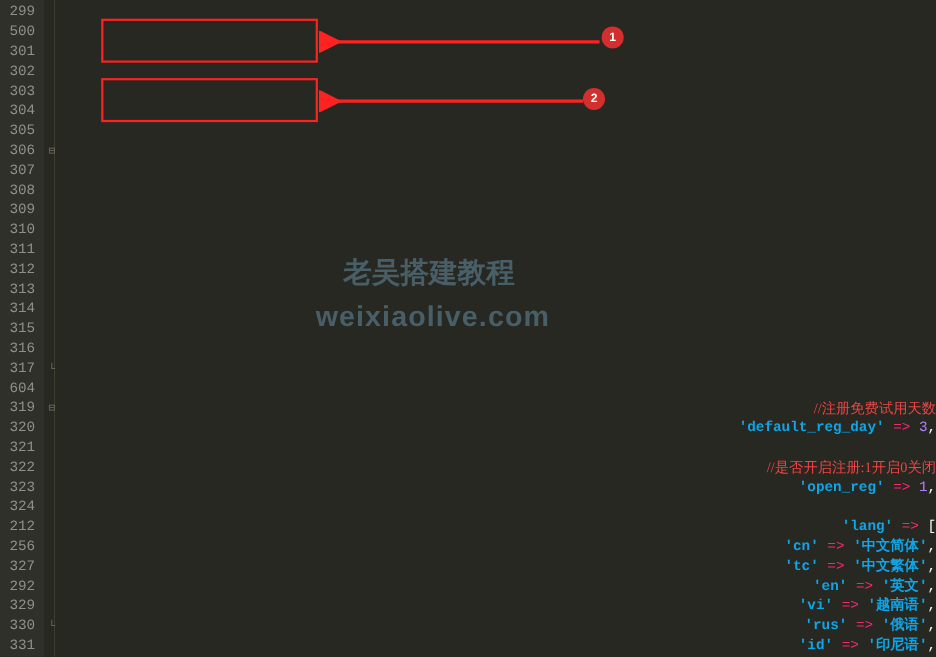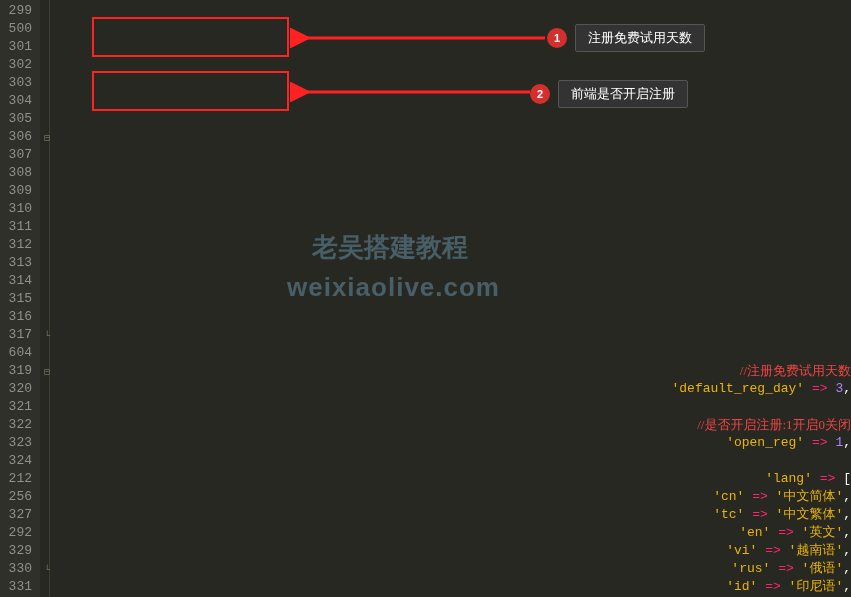--- a/index.html
+++ b/index.html
@@ -49,21 +49,21 @@
   }
   .code {
     padding: 2px 0 2px 6px;
     line-height: 18px;
     white-space: pre;
     position: relative;
     flex: 1;
   }
   .line { height: 18px; text-align: right; }
   .c-comment { color: #ef4444; font-family: Liberation Serif, serif; }
-  .c-string  { color: #eab308; }
+  .c-string  { color: #0ea5e9; font-weight: bold; }
   .c-op      { color: #f92672; }
   .c-num     { color: #ae81ff; }
   .c-punc    { color: #f8f8f2; }
 
   .highlight-box {
     position: absolute;
     border: 2px solid #ff2222;
     background: rgba(0,0,0,0);
     pointer-events: none;
   }
@@ -176,25 +176,23 @@
           <marker id="ah2" markerWidth="10" markerHeight="10" refX="2" refY="5" orient="auto">
         <path d="M10,0 L0,5 L10,10 z" fill="#ff2222"></path>
           </marker>
         </defs>
       <line x1="240" y1="10" x2="15" y2="10" stroke="#ff2222" stroke-width="3" marker-end="url(#ah2)"></line>
     </svg>
 
     
     <div class="annotation" style="left:485px; top:24px;">
       <div class="badge"><span>1</span></div>
-      <div class="label"><span>注册免费试用天数</span></div>
     </div>
     <div class="annotation" style="left:468px; top:80px;">
       <div class="badge"><span>2</span></div>
-      <div class="label"><span>前端是否开启注册</span></div>
     </div>
 
     
     <div class="watermark" style="left:225px; top:278px; font-size:26px; letter-spacing:1px;">weixiaolive.com</div>
     <div class="watermark" style="left:250px; top:238px; font-size:26px;">老吴搭建教程</div>
 
   <div class="line">&nbsp;</div><div class="line"><span class="c-punc">    </span><span class="c-comment">//注册免费试用天数</span></div><div class="line"><span class="c-punc">    </span><span class="c-string">'default_reg_day'</span><span class="c-punc"> </span><span class="c-op">=&gt;</span><span class="c-punc"> </span><span class="c-num">3</span><span class="c-punc">,</span></div><div class="line">&nbsp;</div><div class="line"><span class="c-punc">    </span><span class="c-comment">//是否开启注册:1开启0关闭</span></div><div class="line"><span class="c-punc">    </span><span class="c-string">'open_reg'</span><span class="c-punc"> </span><span class="c-op">=&gt;</span><span class="c-punc"> </span><span class="c-num">1</span><span class="c-punc">,</span></div><div class="line">&nbsp;</div><div class="line"><span class="c-punc">    </span><span class="c-string">'lang'</span><span class="c-punc"> </span><span class="c-op">=&gt;</span><span class="c-punc"> [</span></div><div class="line"><span class="c-punc">        </span><span class="c-string">'cn'</span><span class="c-punc"> </span><span class="c-op">=&gt;</span><span class="c-punc"> </span><span class="c-string">'中文简体'</span><span class="c-punc">,</span></div><div class="line"><span class="c-punc">        </span><span class="c-string">'tc'</span><span class="c-punc"> </span><span class="c-op">=&gt;</span><span class="c-punc"> </span><span class="c-string">'中文繁体'</span><span class="c-punc">,</span></div><div class="line"><span class="c-punc">        </span><span class="c-string">'en'</span><span class="c-punc"> </span><span class="c-op">=&gt;</span><span class="c-punc"> </span><span class="c-string">'英文'</span><span class="c-punc">,</span></div><div class="line"><span class="c-punc">        </span><span class="c-string">'vi'</span><span class="c-punc"> </span><span class="c-op">=&gt;</span><span class="c-punc"> </span><span class="c-string">'越南语'</span><span class="c-punc">,</span></div><div class="line"><span class="c-punc">        </span><span class="c-string">'rus'</span><span class="c-punc"> </span><span class="c-op">=&gt;</span><span class="c-punc"> </span><span class="c-string">'俄语'</span><span class="c-punc">,</span></div><div class="line"><span class="c-punc">        </span><span class="c-string">'id'</span><span class="c-punc"> </span><span class="c-op">=&gt;</span><span class="c-punc"> </span><span class="c-string">'印尼语'</span><span class="c-punc">,</span></div><div class="line"></div></div>
 </div>
 
 </body></html>

